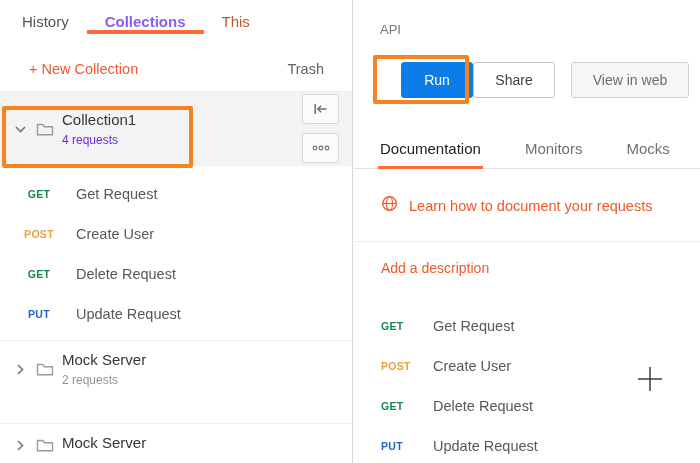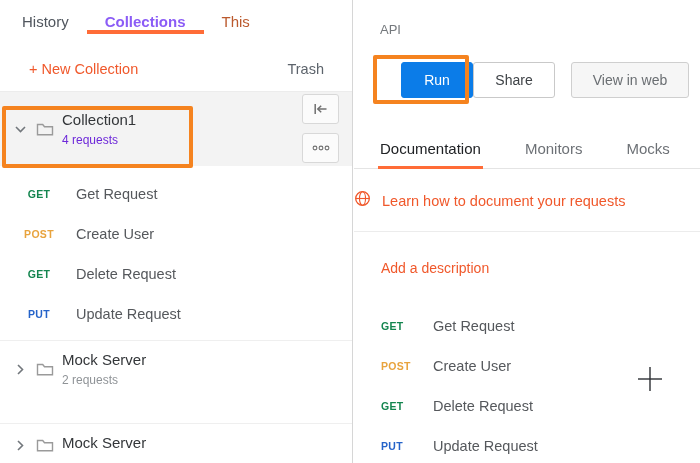--- a/index.html
+++ b/index.html
@@ -51,21 +51,21 @@
   .share-btn{width:82px;background:#ffffff;border:1px solid #c9c9c9;color:#3e4246}
   .run-btn{width:72px;background:#0B7CE8;border:1px solid #0B7CE8;color:#ffffff;margin-left:21px}
   .view-btn{width:118px;background:#f6f6f6;border:1px solid #cfcfcf;color:#6a6e72;margin-left:16px}
   .anno-share{left:19px;top:55px;width:96px;height:49px}
 
   .ptabs{position:absolute;left:0;top:131px;width:100%;height:38px;border-bottom:1px solid #e4e4e4;display:flex;align-items:flex-end;padding-left:26px}
   .ptab{position:relative;font-size:15px;color:#6d7176;padding-bottom:11px;margin-right:44px;cursor:pointer;white-space:nowrap}
   .ptab.active{color:#202225}
   .ptab.active::after{content:"";position:absolute;left:-2px;right:-2px;bottom:-1px;height:3px;background:#FF6C37}
 
-  .learn-row{position:absolute;left:0;top:170px;width:100%;height:62px;display:flex;align-items:center;border-bottom:1px solid #ececec;cursor:pointer}
+  .learn-row{position:absolute;left:0;top:170px;width:100%;height:72px;display:flex;align-items:center;padding-left:27px;border-bottom:1px solid #ececec;cursor:pointer}
   .learn-text{margin-left:11px;font-size:14.5px;color:#F0582B;white-space:nowrap}
 
   .add-desc{position:absolute;left:27px;top:260px;font-size:14px;color:#F0582B;cursor:pointer}
 
   .p-req-list{position:absolute;left:27px;top:306px}
   .p-req-row{display:flex;align-items:center;height:40px;cursor:pointer}
   .p-method{width:52px;text-align:left;font-size:10.5px;font-weight:700;letter-spacing:.3px;flex-shrink:0}
   .p-req-name{font-size:14.5px;color:#55585c}
 
   .crosshair{position:absolute;left:283px;top:366px;width:26px;height:26px;pointer-events:none}

